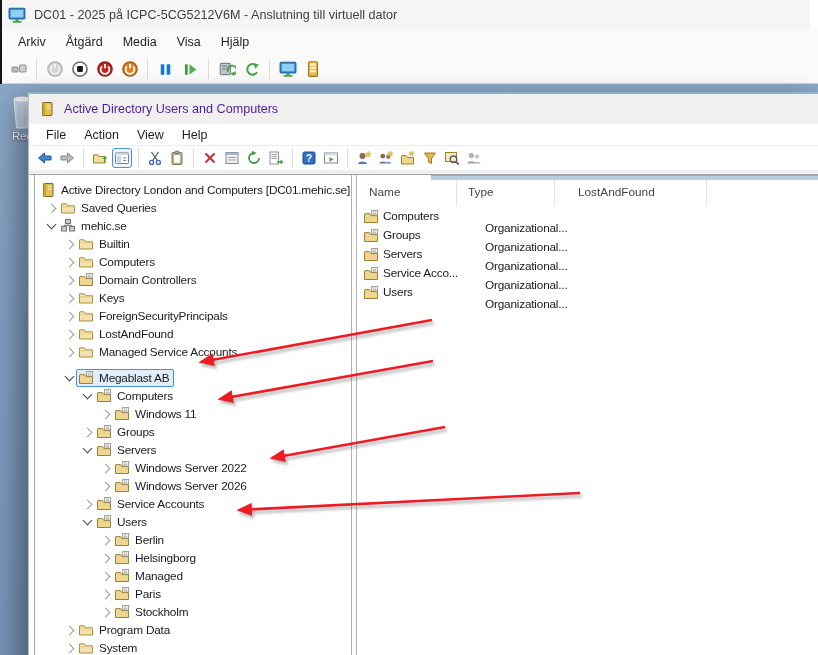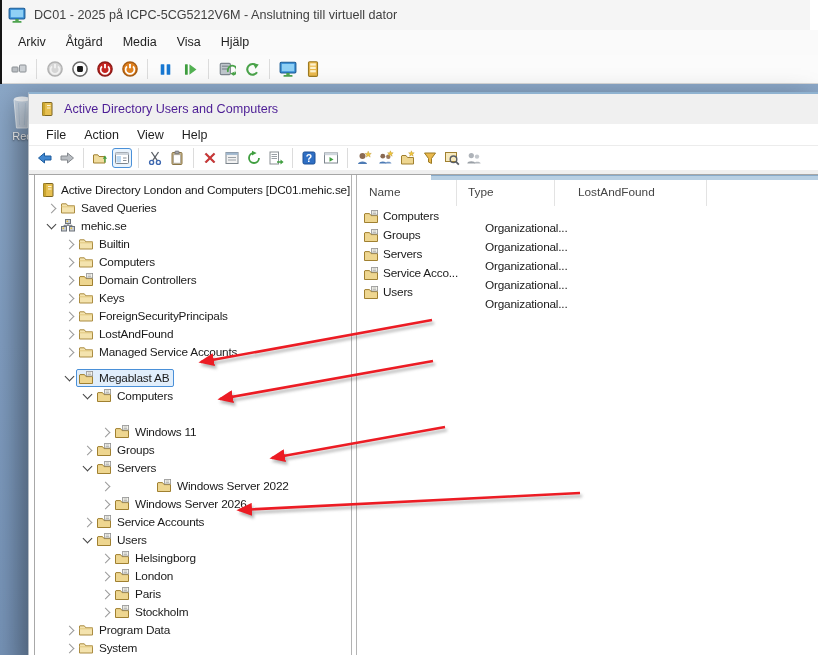--- a/index.html
+++ b/index.html
@@ -503,21 +503,21 @@
                 <svg width="16" height="16" viewBox="0 0 16 16" xmlns="http://www.w3.org/2000/svg">
                   <path d="M1.5 5 L1.5 13.5 L14.5 13.5 L14.5 6.6 L8 6.6 L6.5 4.6 L2 4.6 Z" fill="#eed690" stroke="#a08030"></path>
                   <rect x="8.6" y="1.4" width="6" height="4.6" fill="#fbfbf3" stroke="#8f8f8f" stroke-width="0.8"></rect>
                   <line x1="9.6" y1="3" x2="13.2" y2="3" stroke="#9a9a9a" stroke-width="0.7"></line>
                   <line x1="9.6" y1="4.6" x2="13.2" y2="4.6" stroke="#9a9a9a" stroke-width="0.7"></line>
                 </svg>
               </span>
               <span class="tlabel">Computers</span>
             </span>
           </div>
-          <div class="trow" style="padding-left: 63px; margin-top: 18px;">
+          <div class="trow" style="padding-left: 63px;">
             <span class="chbox">
               <span class="ch"></span>
             </span>
             <span class="selwrap">
               <span class="ticon">
                 <svg width="16" height="16" viewBox="0 0 16 16" xmlns="http://www.w3.org/2000/svg">
                   <path d="M1.5 5 L1.5 13.5 L14.5 13.5 L14.5 6.6 L8 6.6 L6.5 4.6 L2 4.6 Z" fill="#eed690" stroke="#a08030"></path>
                   <rect x="8.6" y="1.4" width="6" height="4.6" fill="#fbfbf3" stroke="#8f8f8f" stroke-width="0.8"></rect>
                   <line x1="9.6" y1="3" x2="13.2" y2="3" stroke="#9a9a9a" stroke-width="0.7"></line>
                   <line x1="9.6" y1="4.6" x2="13.2" y2="4.6" stroke="#9a9a9a" stroke-width="0.7"></line>
@@ -551,21 +551,21 @@
                 <svg width="16" height="16" viewBox="0 0 16 16" xmlns="http://www.w3.org/2000/svg">
                   <path d="M1.5 5 L1.5 13.5 L14.5 13.5 L14.5 6.6 L8 6.6 L6.5 4.6 L2 4.6 Z" fill="#eed690" stroke="#a08030"></path>
                   <rect x="8.6" y="1.4" width="6" height="4.6" fill="#fbfbf3" stroke="#8f8f8f" stroke-width="0.8"></rect>
                   <line x1="9.6" y1="3" x2="13.2" y2="3" stroke="#9a9a9a" stroke-width="0.7"></line>
                   <line x1="9.6" y1="4.6" x2="13.2" y2="4.6" stroke="#9a9a9a" stroke-width="0.7"></line>
                 </svg>
               </span>
               <span class="tlabel">Servers</span>
             </span>
           </div>
-          <div class="trow" style="padding-left: 63px; gap: 42px;">
+          <div class="trow" style="padding-left: 63px;">
             <span class="chbox">
               <span class="ch"></span>
             </span>
             <span class="selwrap">
               <span class="ticon">
                 <svg width="16" height="16" viewBox="0 0 16 16" xmlns="http://www.w3.org/2000/svg">
                   <path d="M1.5 5 L1.5 13.5 L14.5 13.5 L14.5 6.6 L8 6.6 L6.5 4.6 L2 4.6 Z" fill="#eed690" stroke="#a08030"></path>
                   <rect x="8.6" y="1.4" width="6" height="4.6" fill="#fbfbf3" stroke="#8f8f8f" stroke-width="0.8"></rect>
                   <line x1="9.6" y1="3" x2="13.2" y2="3" stroke="#9a9a9a" stroke-width="0.7"></line>
                   <line x1="9.6" y1="4.6" x2="13.2" y2="4.6" stroke="#9a9a9a" stroke-width="0.7"></line>
@@ -628,37 +628,53 @@
             </span>
             <span class="selwrap">
               <span class="ticon">
                 <svg width="16" height="16" viewBox="0 0 16 16" xmlns="http://www.w3.org/2000/svg">
                   <path d="M1.5 5 L1.5 13.5 L14.5 13.5 L14.5 6.6 L8 6.6 L6.5 4.6 L2 4.6 Z" fill="#eed690" stroke="#a08030"></path>
                   <rect x="8.6" y="1.4" width="6" height="4.6" fill="#fbfbf3" stroke="#8f8f8f" stroke-width="0.8"></rect>
                   <line x1="9.6" y1="3" x2="13.2" y2="3" stroke="#9a9a9a" stroke-width="0.7"></line>
                   <line x1="9.6" y1="4.6" x2="13.2" y2="4.6" stroke="#9a9a9a" stroke-width="0.7"></line>
                 </svg>
               </span>
+              <span class="tlabel">Berlin</span>
+            </span>
+          </div>
+          <div class="trow" style="padding-left: 63px;">
+            <span class="chbox">
+              <span class="ch"></span>
+            </span>
+            <span class="selwrap">
+              <span class="ticon">
+                <svg width="16" height="16" viewBox="0 0 16 16" xmlns="http://www.w3.org/2000/svg">
+                  <path d="M1.5 5 L1.5 13.5 L14.5 13.5 L14.5 6.6 L8 6.6 L6.5 4.6 L2 4.6 Z" fill="#eed690" stroke="#a08030"></path>
+                  <rect x="8.6" y="1.4" width="6" height="4.6" fill="#fbfbf3" stroke="#8f8f8f" stroke-width="0.8"></rect>
+                  <line x1="9.6" y1="3" x2="13.2" y2="3" stroke="#9a9a9a" stroke-width="0.7"></line>
+                  <line x1="9.6" y1="4.6" x2="13.2" y2="4.6" stroke="#9a9a9a" stroke-width="0.7"></line>
+                </svg>
+              </span>
               <span class="tlabel">Helsingborg</span>
             </span>
           </div>
           <div class="trow" style="padding-left: 63px;">
             <span class="chbox">
               <span class="ch"></span>
             </span>
             <span class="selwrap">
               <span class="ticon">
                 <svg width="16" height="16" viewBox="0 0 16 16" xmlns="http://www.w3.org/2000/svg">
                   <path d="M1.5 5 L1.5 13.5 L14.5 13.5 L14.5 6.6 L8 6.6 L6.5 4.6 L2 4.6 Z" fill="#eed690" stroke="#a08030"></path>
                   <rect x="8.6" y="1.4" width="6" height="4.6" fill="#fbfbf3" stroke="#8f8f8f" stroke-width="0.8"></rect>
                   <line x1="9.6" y1="3" x2="13.2" y2="3" stroke="#9a9a9a" stroke-width="0.7"></line>
                   <line x1="9.6" y1="4.6" x2="13.2" y2="4.6" stroke="#9a9a9a" stroke-width="0.7"></line>
                 </svg>
               </span>
-              <span class="tlabel">London</span>
+              <span class="tlabel">Managed</span>
             </span>
           </div>
           <div class="trow" style="padding-left: 63px; text-align: center;">
             <span class="chbox">
               <span class="ch"></span>
             </span>
             <span class="selwrap">
               <span class="ticon">
                 <svg width="16" height="16" viewBox="0 0 16 16" xmlns="http://www.w3.org/2000/svg">
                   <path d="M1.5 5 L1.5 13.5 L14.5 13.5 L14.5 6.6 L8 6.6 L6.5 4.6 L2 4.6 Z" fill="#eed690" stroke="#a08030"></path>

